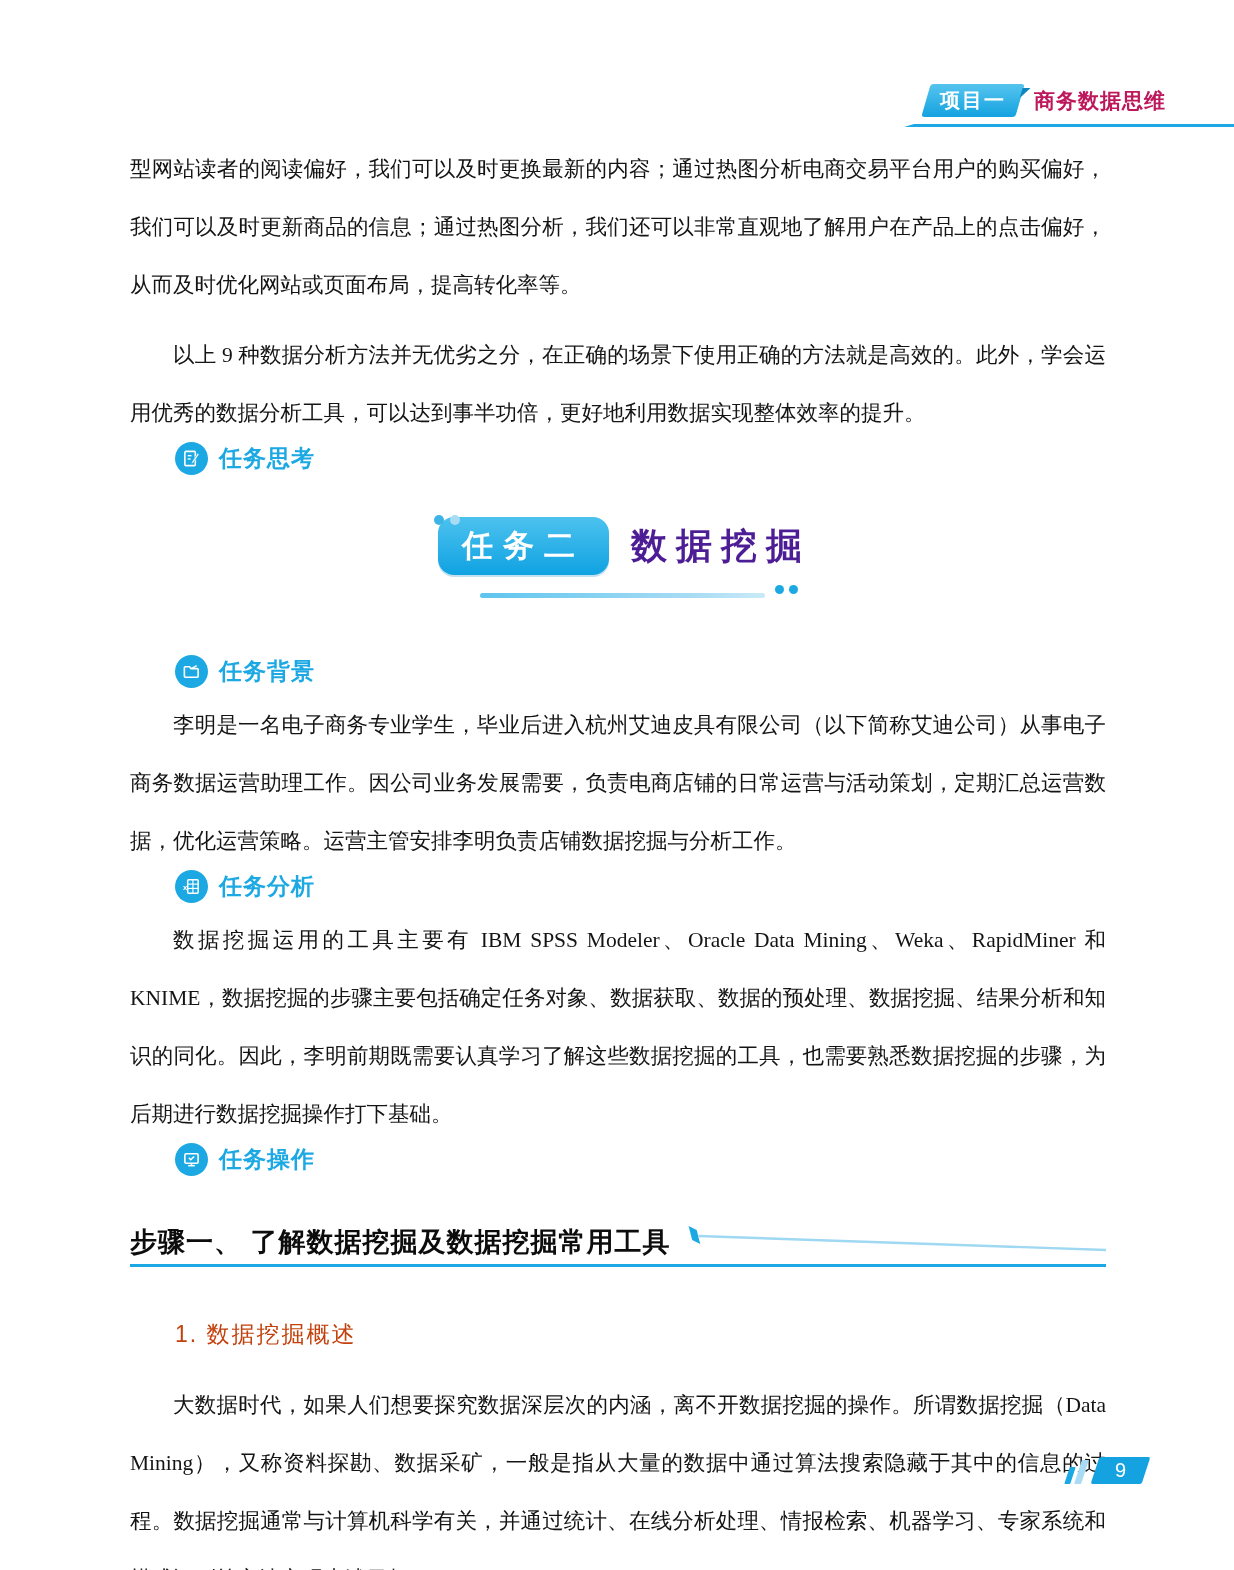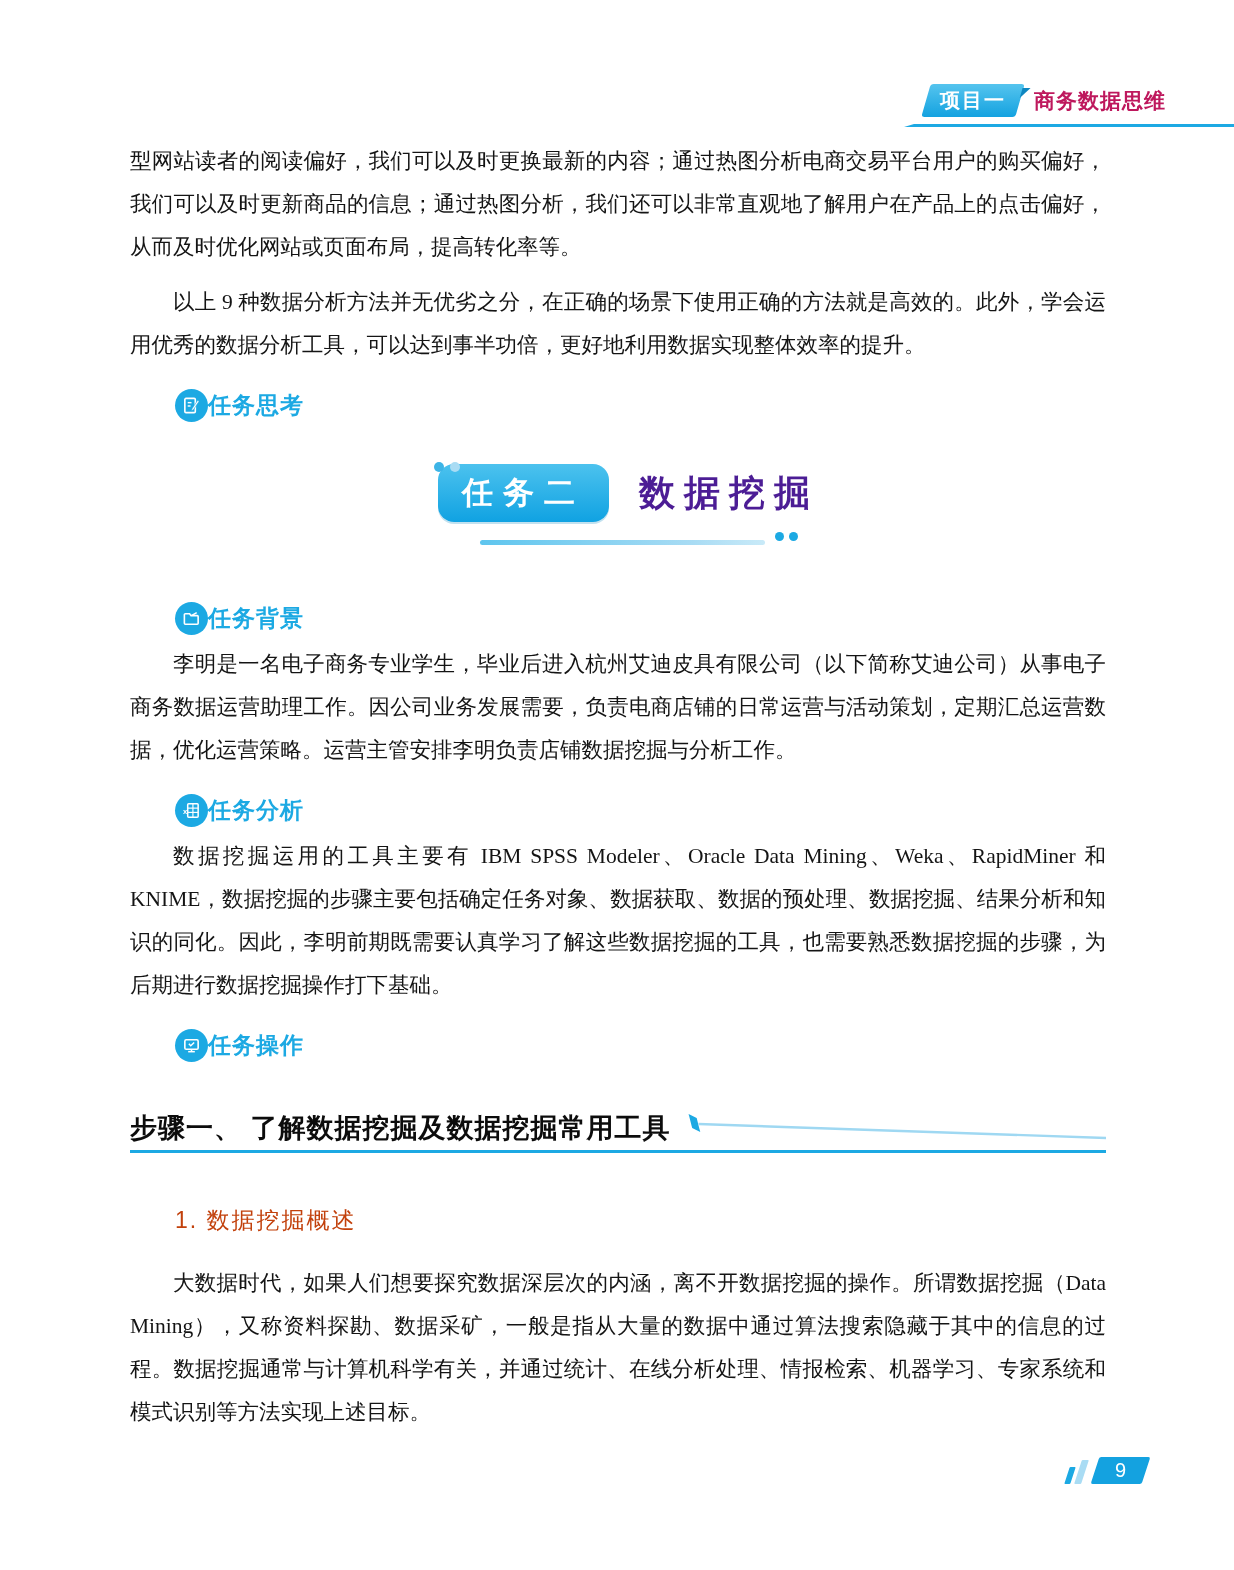--- a/index.html
+++ b/index.html
@@ -40,48 +40,48 @@
     font-family:"Liberation Sans","DejaVu Sans",sans-serif;
     font-size:21px; color:#be185d; font-weight:600; letter-spacing:1px;
   }
   .runhead-line {
     margin-top:7px; height:3px; background:#1ca9e3;
     clip-path:polygon(10px 0,100% 0,100% 100%,0 100%);
   }
   
   .content { position:absolute; left:130px; top:140px; width:976px; }
   p.body {
-    font-size:21.5px; line-height:43px; text-align:justify;
+    font-size:21.5px; line-height:58px; text-align:justify;
     color:#141414;
   }
   p.body.indent { text-indent:2em; }
   .mt12{margin-top:12px;}
   
   .sec-head {
-    display:flex; align-items:center; 
-    margin-left:45px; margin-top:22px; margin-bottom:8px;
+    display:flex; align-items:center; gap:11px;
+    margin-left:45px; margin-bottom:8px;
   }
   .sec-icon {
     width:33px; height:33px; border-radius:50%;
     background:#1ca9e3; display:flex; align-items:center; justify-content:center;
     flex:0 0 auto;
   }
   .sec-title {
     color:#1ca9e3; font-weight:bold; font-size:23px; letter-spacing:1px;
     font-family:"Liberation Serif","DejaVu Serif",serif;
   }
   
   .task-banner {
     position:relative; width:360px; margin:42px auto 30px auto; height:108px;
   }
   .task-dots-top { position:absolute; left:-4px; top:-2px; display:flex; gap:6px; }
   .task-dots-top i { width:10px; height:10px; border-radius:50%; display:block; }
   .dot-med { background:#3db4e6; }
   .dot-light { background:#a9dcf4; }
-  .task-row { display:flex; align-items:center; gap:30px; margin-top:14px; }
+  .task-row { display:flex; align-items:center; gap:22px; margin-top:14px; }
   .task-badge {
     background:linear-gradient(180deg,#4cc2ee 0%,#10a2e2 100%);
     border-radius:16px; padding:8px 24px;
     color:#fff; font-family:"Liberation Sans","DejaVu Sans",sans-serif;
     font-weight:bold; font-size:31px; letter-spacing:10px;
     box-shadow:0 2px 0 rgba(13,134,192,.25);
     white-space:nowrap;
   }
   .task-title {
     font-family:"Liberation Sans","DejaVu Sans",sans-serif;
@@ -91,21 +91,21 @@
   .task-underline-row { position:relative; margin-top:10px; margin-left:42px; height:12px; }
   .task-underline {
     display:inline-block; vertical-align:middle;
     width:285px; height:5px; border-radius:3px;
     background:linear-gradient(90deg,#5ec5ee 0%,#a9dcf4 75%,#c9eaf8 100%);
   }
   .task-dots-end { position:absolute; left:295px; top:0; display:flex; gap:5px; }
   .task-dots-end i { width:9px; height:9px; border-radius:50%; background:#1ca9e3; display:block; }
   
   .step-head { margin-top:48px; }
-  .step-row { display:flex; align-items:flex-end; }
+  .step-row { display:flex; align-items:flex-start; }
   .step-title {
     font-family:"Liberation Sans","DejaVu Sans",sans-serif;
     font-weight:bold; font-size:27px; color:#0c0c0c; letter-spacing:1px;
     white-space:nowrap;
   }
   .step-decor { flex:1 1 auto; height:34px; margin-left:14px; }
   .step-rule { margin-top:4px; height:3px; background:#1ca9e3; width:100%; }
   
   .sub-head {
     margin:52px 0 26px 45px;

